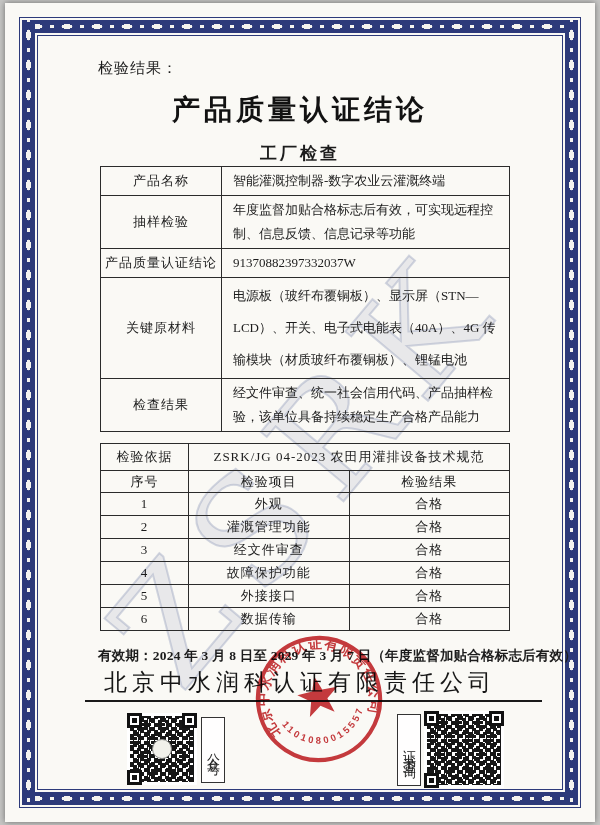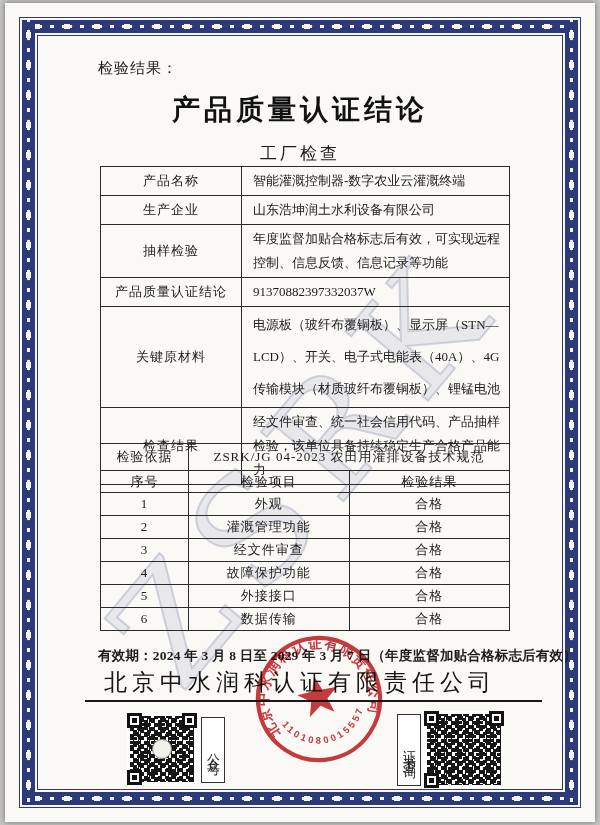--- a/index.html
+++ b/index.html
@@ -24,27 +24,27 @@
   .layer{position:absolute;inset:0;}
   .wm{position:absolute;left:20px;top:370px;width:560px;height:190px;text-align:center;
       transform:rotate(-50deg);font-family:"DejaVu Serif",serif;font-size:148px;line-height:190px;
       letter-spacing:20px;color:rgba(158,166,192,.20);-webkit-text-stroke:2px rgba(148,158,188,.40);
       z-index:1;pointer-events:none;}
   .content{z-index:2;color:#1c1c1c;}
 
   .attach{position:absolute;left:93px;top:56px;font-size:15px;letter-spacing:1px;}
   .title{position:absolute;left:0;right:0;top:88px;text-align:center;font-family:"Liberation Sans","DejaVu Sans",sans-serif;
          font-weight:bold;font-size:28px;letter-spacing:4px;color:#121212;}
-  .sec{position:absolute;left:0;right:0;text-align:center;font-size:17px;font-weight:normal;letter-spacing:3px;}
+  .sec{position:absolute;left:0;right:0;text-align:center;font-size:17px;font-weight:bold;letter-spacing:3px;}
   .sec-factory{top:139px;} .sec-sampling{top:416px;}
 
   table{border-collapse:collapse;table-layout:fixed;position:absolute;left:95px;width:410px;background:transparent;}
   td,th{border:1px solid #2b2b2b;font-size:13px;font-weight:normal;overflow:hidden;}
   .t1{top:163px;}
-  .t1 td.lbl{width:112px;text-align:center;letter-spacing:1px;padding:0 14px;}
+  .t1 td.lbl{width:112px;text-align:center;letter-spacing:1px;padding:0 4px;}
   .t1 td.val{text-align:left;padding:2px 8px 2px 11px;line-height:24px;margin-top:19px;}
   .r1{height:26px;} .r2{height:24px;} .r3{height:50px;} .r4{height:26px;} .r5{height:80px;} .r6{height:44px;}
   .r5 td.val{line-height:32px;}
 
   .t2{top:440px;}
   .t2 .c1{width:85px;} .t2 .c2{width:235px;} .t2 .c3{width:90px;}
   .t2 td,.t2 th{text-align:center;letter-spacing:1px;}
   .rb{height:27px;} .rh{height:22px;} .rr{height:23px;}
 
   .validity{position:absolute;left:93px;top:644px;font-size:13.5px;font-weight:600;letter-spacing:.2px;}
@@ -97,24 +97,20 @@
       <div class="attach">检验结果：</div>
       <div class="title">产品质量认证结论</div>
       <div class="sec sec-factory">工厂检查</div>
 
       <table class="t1">
         <tbody>
             <tr class="r1">
           <td class="lbl">产品名称</td>
           <td class="val">智能灌溉控制器-数字农业云灌溉终端</td>
         </tr>
-        <tr class="r2">
-          <td class="lbl">生产企业</td>
-          <td class="val">山东浩坤润土水利设备有限公司</td>
-        </tr>
         <tr class="r3">
           <td class="lbl">抽样检验</td>
           <td class="val">年度监督加贴合格标志后有效，可实现远程控制、信息反馈、信息记录等功能</td>
         </tr>
         <tr class="r4">
           <td class="lbl">产品质量认证结论</td>
           <td class="val">91370882397332037W</td>
         </tr>
         <tr class="r5">
           <td class="lbl">关键原材料</td>

